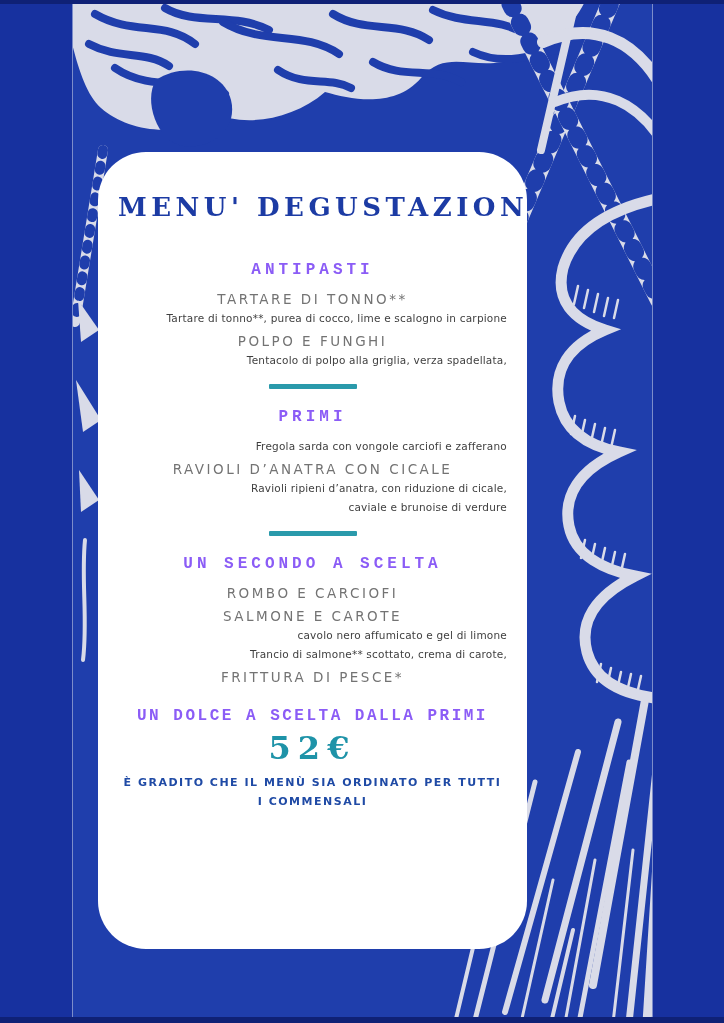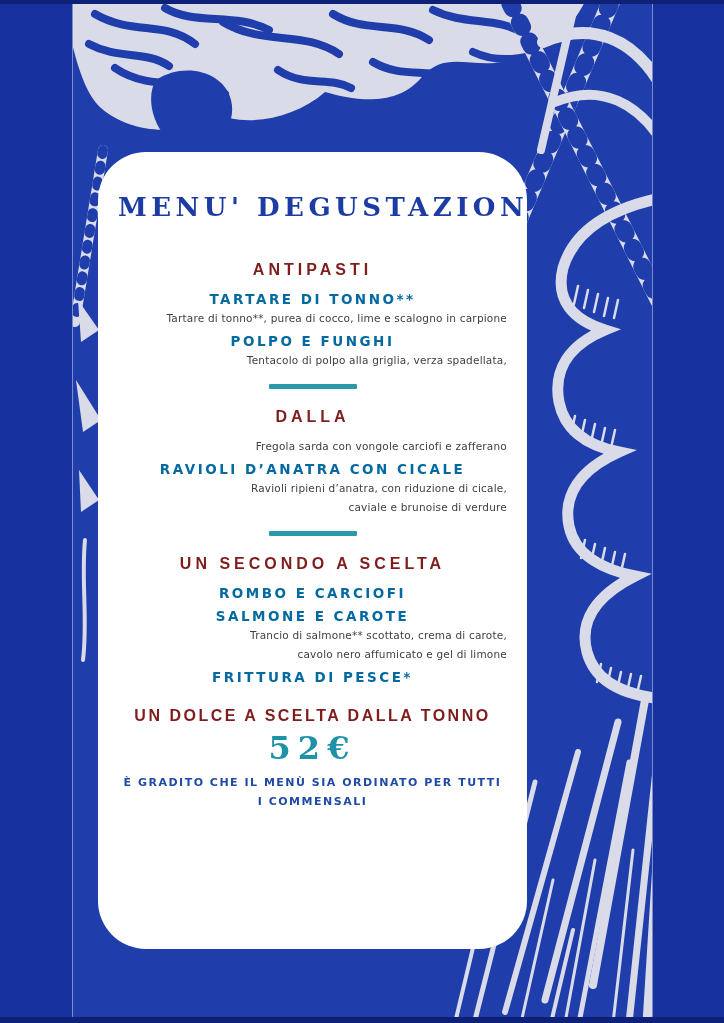--- a/index.html
+++ b/index.html
@@ -26,31 +26,31 @@
     box-sizing:border-box;padding:38px 20px 6px;
     text-align:center;overflow:hidden;z-index:2;
   }
   .title{
     font-family:"DejaVu Serif","Liberation Serif",serif;
     font-weight:700;font-size:26px;line-height:34px;
     letter-spacing:4.5px;color:#1c3ba4;white-space:nowrap;
     margin:0 0 34px 0;
   }
   .heading{
-    font-family:Liberation Sans, sans-serif;
+    font-family:Liberation Mono, monospace;
     font-weight:700;font-size:16px;line-height:24px;
-    letter-spacing:4px;color:#7f1d1d;white-space:nowrap;
+    letter-spacing:4px;color:#8b5cf6;white-space:nowrap;
     margin:6px 0 8px 0;
   }
   .heading.dessert{
     font-size:16px;line-height:26px;letter-spacing:2.5px;margin:16px 0 0 0;
   }
   .dish{
-    font-weight:700;font-size:13.5px;line-height:19px;
-    letter-spacing:2.5px;color:#0369a1;white-space:nowrap;
+    font-weight:400;font-size:13.5px;line-height:19px;
+    letter-spacing:2.5px;color:#737373;white-space:nowrap;
   }
   .dish + .dish, .desc + .dish, .heading + .dish{margin-top:4px;}
   .dish{margin-top:18px;}
   .heading + .dish{margin-top:0;}
   .desc{
     font-size:10.5px;line-height:19px;letter-spacing:.2px;
     color:#3f3f3f;white-space:nowrap;text-align:right;
   }
   .divider{
     width:88px;height:5px;background:#2a9aab;border-radius:1px;
@@ -150,33 +150,33 @@
   <div class="card">
     <h1 class="title">MENU' DEGUSTAZIONE</h1>
 
     <div>
         <div class="heading">ANTIPASTI</div>
         <div class="dish">TARTARE DI TONNO**</div>
         <div class="desc">Tartare di tonno**, purea di cocco, lime e scalogno in carpione</div>
         <div class="dish">POLPO E FUNGHI</div>
         <div class="desc">Tentacolo di polpo alla griglia, verza spadellata,</div>
         <div class="divider"></div>
-        <div class="heading">DALLA</div>
+        <div class="heading">PRIMI</div>
         <div class="desc">Fregola sarda con vongole carciofi e zafferano</div>
         <div class="dish">RAVIOLI D’ANATRA CON CICALE</div>
         <div class="desc">Ravioli ripieni d’anatra, con riduzione di cicale,</div>
         <div class="desc">caviale e brunoise di verdure</div>
         <div class="divider"></div>
         <div class="heading">UN SECONDO A SCELTA</div>
         <div class="dish">ROMBO E CARCIOFI</div>
         <div class="dish">SALMONE E CAROTE</div>
+        <div class="desc">cavolo nero affumicato e gel di limone</div>
         <div class="desc">Trancio di salmone** scottato, crema di carote,</div>
-        <div class="desc">cavolo nero affumicato e gel di limone</div>
         <div class="dish">FRITTURA DI PESCE*</div>
-        <div class="heading dessert">UN DOLCE A SCELTA DALLA TONNO</div>
+        <div class="heading dessert">UN DOLCE A SCELTA DALLA PRIMI</div>
       </div>
 
     <div class="price">52€</div>
 
     <div class="footer-note">
       <div>È GRADITO CHE IL MENÙ SIA ORDINATO PER TUTTI</div>
       <div>I COMMENSALI</div>
     </div>
   </div>
 

